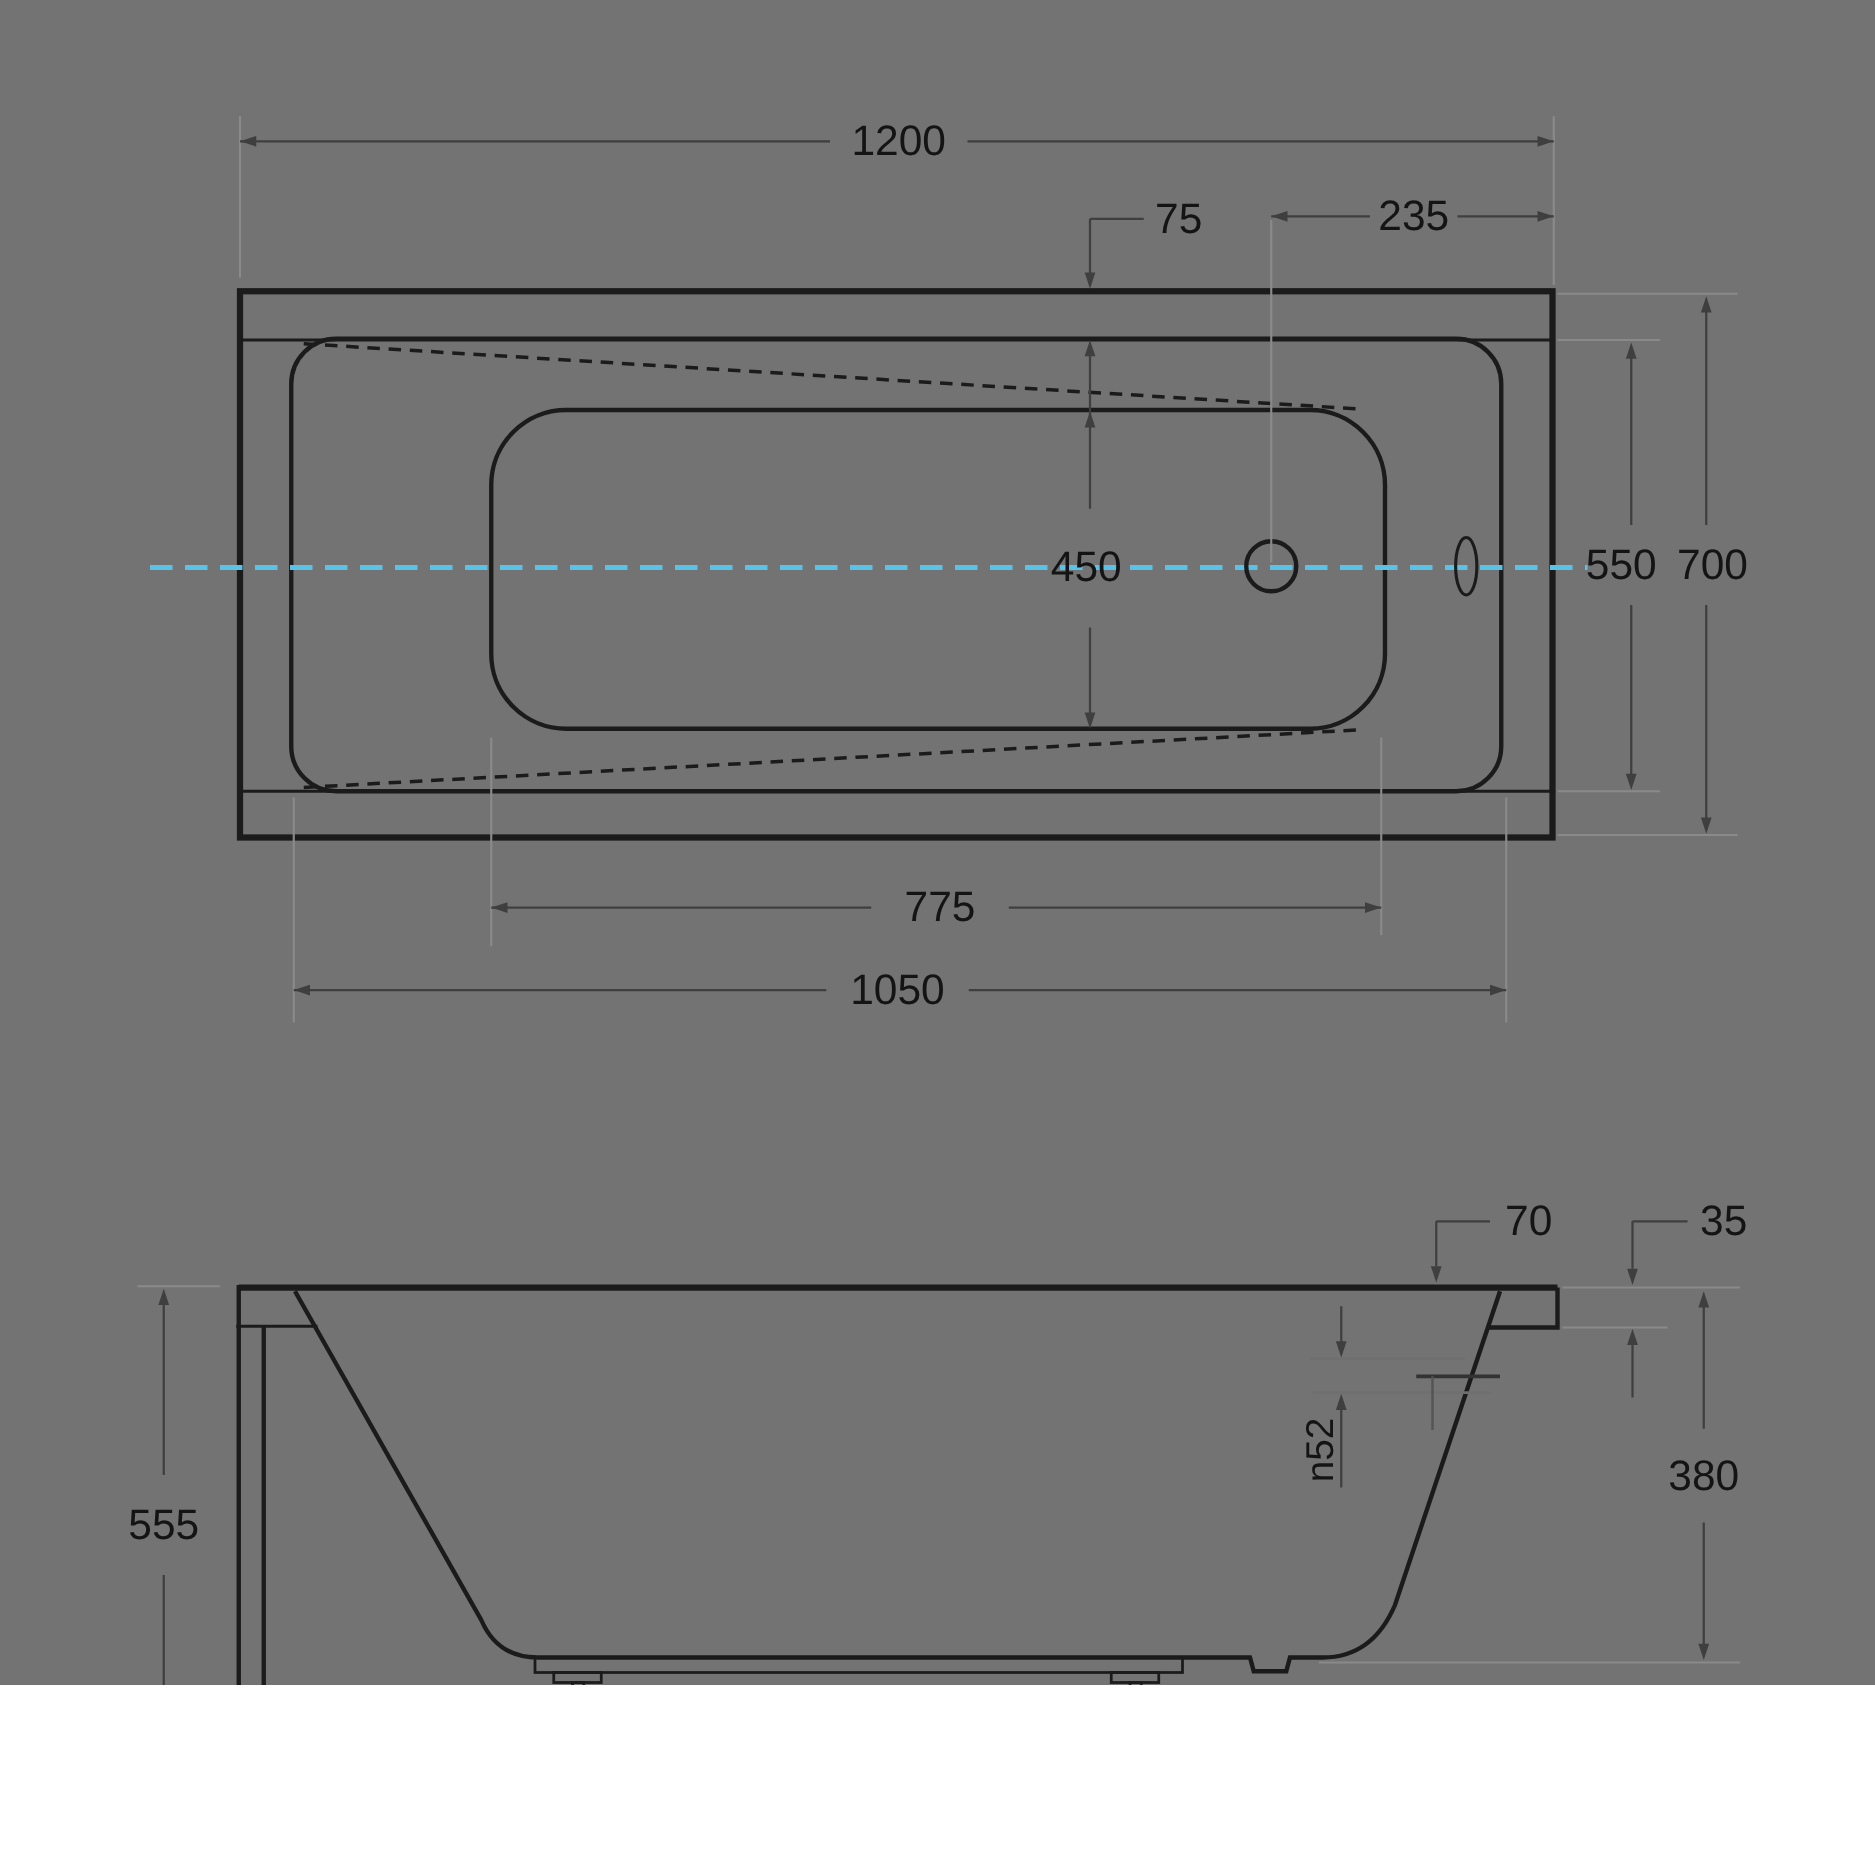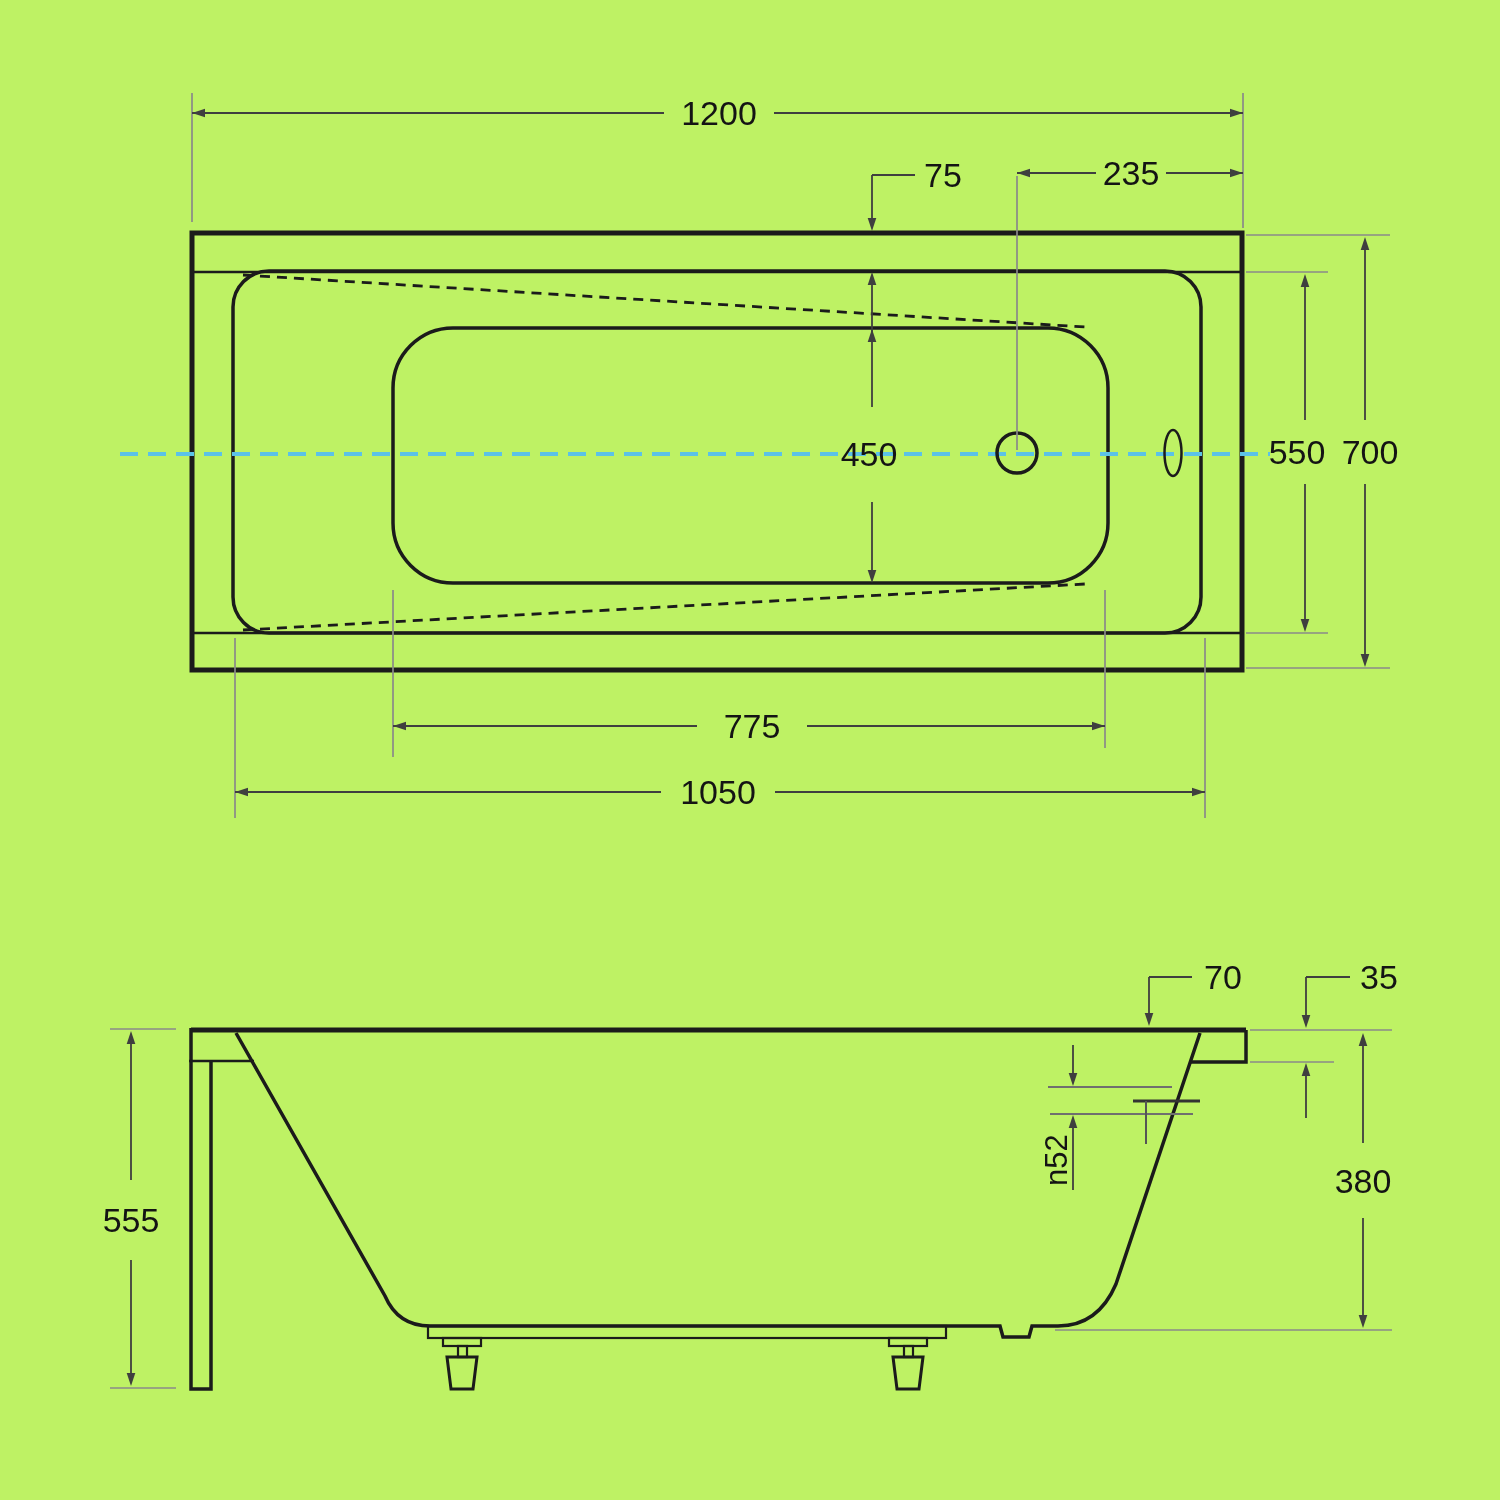--- a/index.html
+++ b/index.html
@@ -4,22 +4,22 @@
 <style>
   html, body {
     margin: 0;
     padding: 0;
     background: #ffffff;
     font-family: "Liberation Sans", sans-serif;
   }
   .canvas {
     position: relative;
     width: 1500px;
-    height: 1500px;
-    background: #bef264;
+    height: 1348px;
+    background: #737373;
     overflow: hidden;
   }
   svg text {
     font-family: "Liberation Sans", sans-serif;
     fill: #141414;
     font-size: 34px;
   }
   svg text.small { font-size: 31px; }
 </style>
 </head>

